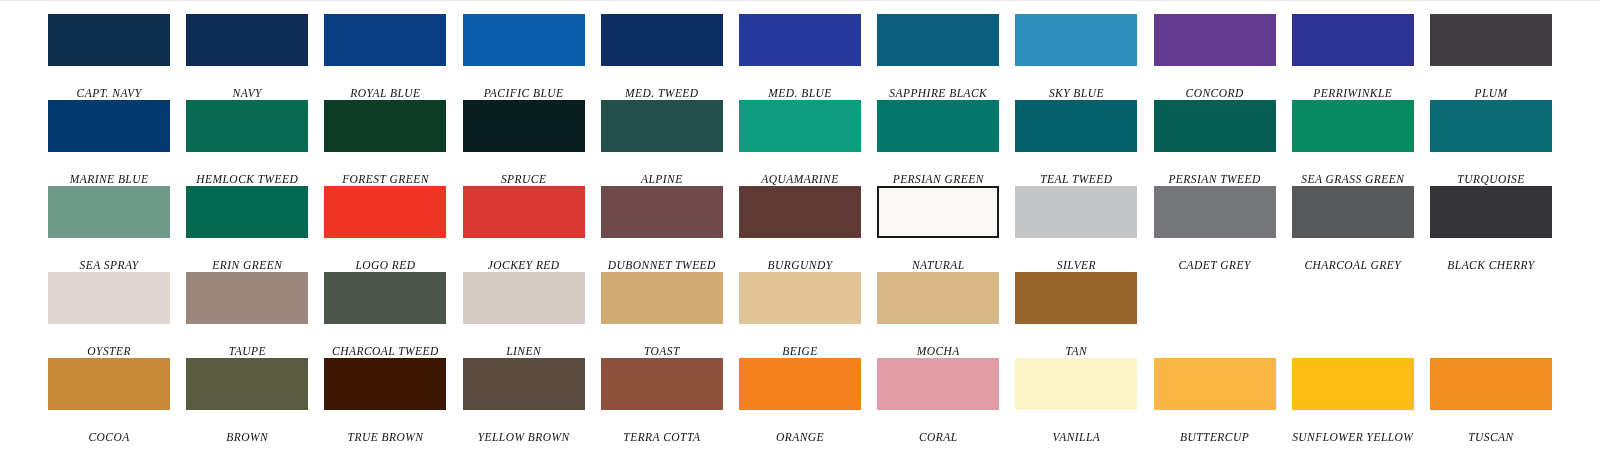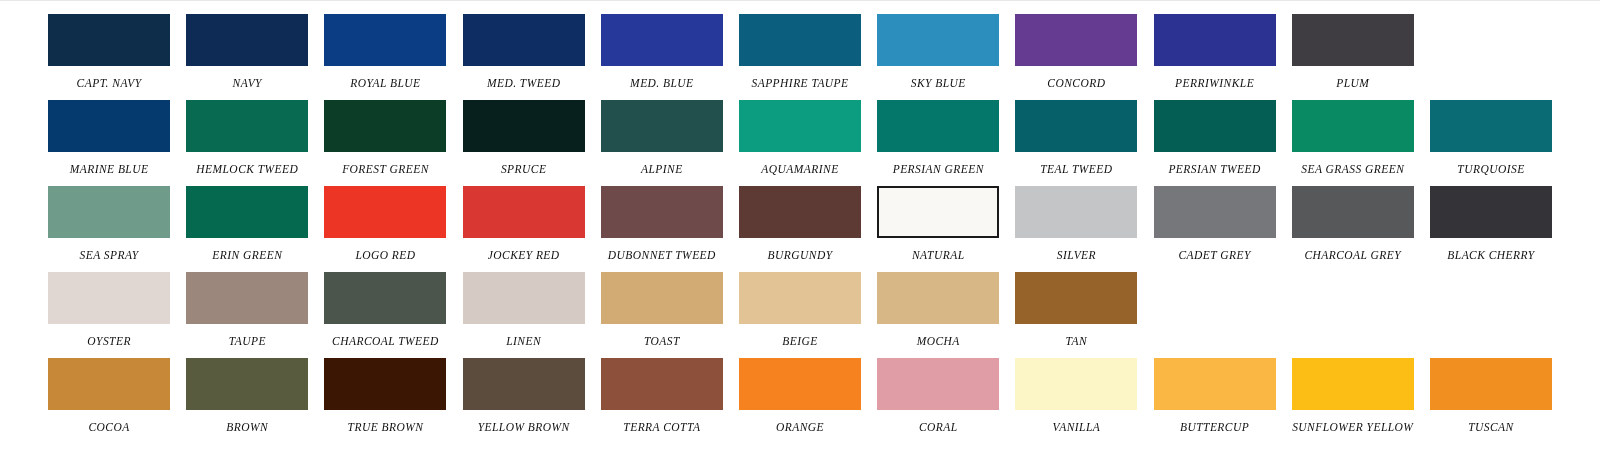--- a/index.html
+++ b/index.html
@@ -41,21 +41,21 @@
   .swatch-chip {
     width: 122px;
     height: 52px;
     box-sizing: border-box;
     display: block;
   }
   .swatch-chip.outlined {
     border: 2px solid #1a1a1a;
   }
   .swatch-label {
-    margin-top: 11px;
+    margin-top: 21px;
     font-family: "Liberation Serif", "DejaVu Serif", serif;
     font-style: italic;
     font-size: 11.5px;
     letter-spacing: 0.45px;
     color: #101010;
     white-space: nowrap;
     text-align: center;
     line-height: 13px;
   }
   .swatch-label.bold {
@@ -83,30 +83,34 @@
         </div>
         <div class="swatch-cell">
           <div class="swatch-chip" style="background-color: rgb(13, 43, 85);"></div>
           <div class="swatch-label">NAVY</div>
         </div>
         <div class="swatch-cell">
           <div class="swatch-chip" style="background-color: rgb(11, 61, 133);"></div>
           <div class="swatch-label">ROYAL BLUE</div>
         </div>
         <div class="swatch-cell">
+          <div class="swatch-chip" style="background-color: rgb(11, 92, 171);"></div>
+          <div class="swatch-label">PACIFIC BLUE</div>
+        </div>
+        <div class="swatch-cell">
           <div class="swatch-chip" style="background-color: rgb(14, 46, 99);"></div>
           <div class="swatch-label">MED. TWEED</div>
         </div>
         <div class="swatch-cell">
           <div class="swatch-chip" style="background-color: rgb(38, 57, 155);"></div>
           <div class="swatch-label">MED. BLUE</div>
         </div>
         <div class="swatch-cell">
           <div class="swatch-chip" style="background-color: rgb(12, 94, 126);"></div>
-          <div class="swatch-label">SAPPHIRE TAUPE</div>
+          <div class="swatch-label">SAPPHIRE BLACK</div>
         </div>
         <div class="swatch-cell">
           <div class="swatch-chip" style="background-color: rgb(43, 142, 188);"></div>
           <div class="swatch-label">SKY BLUE</div>
         </div>
         <div class="swatch-cell">
           <div class="swatch-chip" style="background-color: rgb(101, 58, 145);"></div>
           <div class="swatch-label">CONCORD</div>
         </div>
         <div class="swatch-cell">

